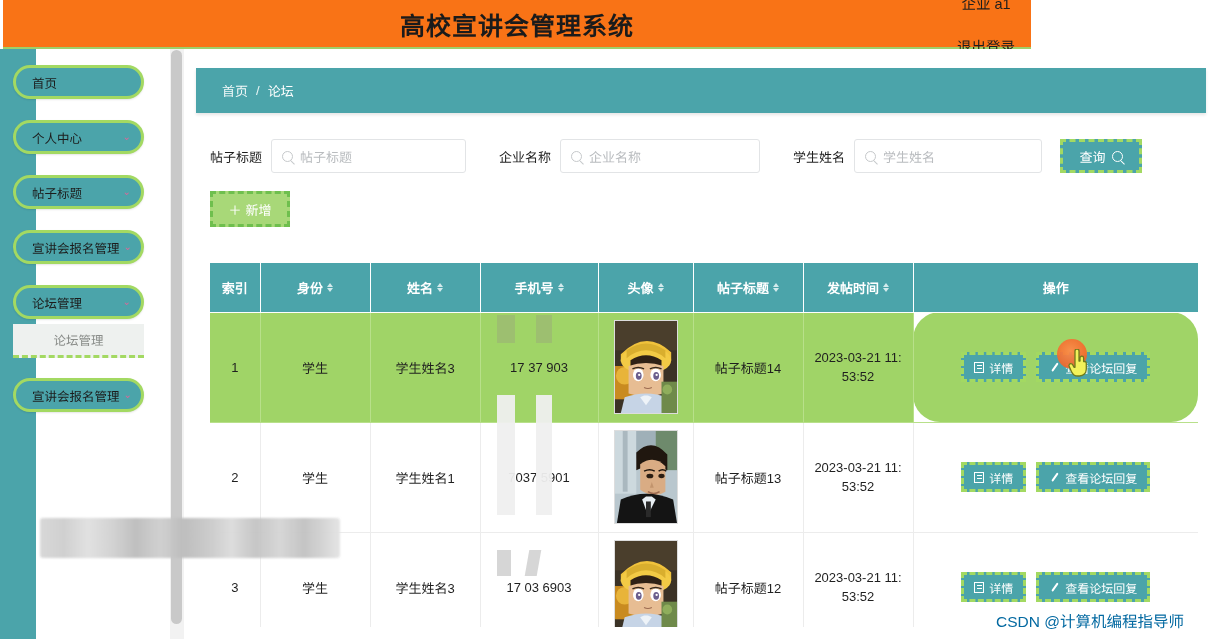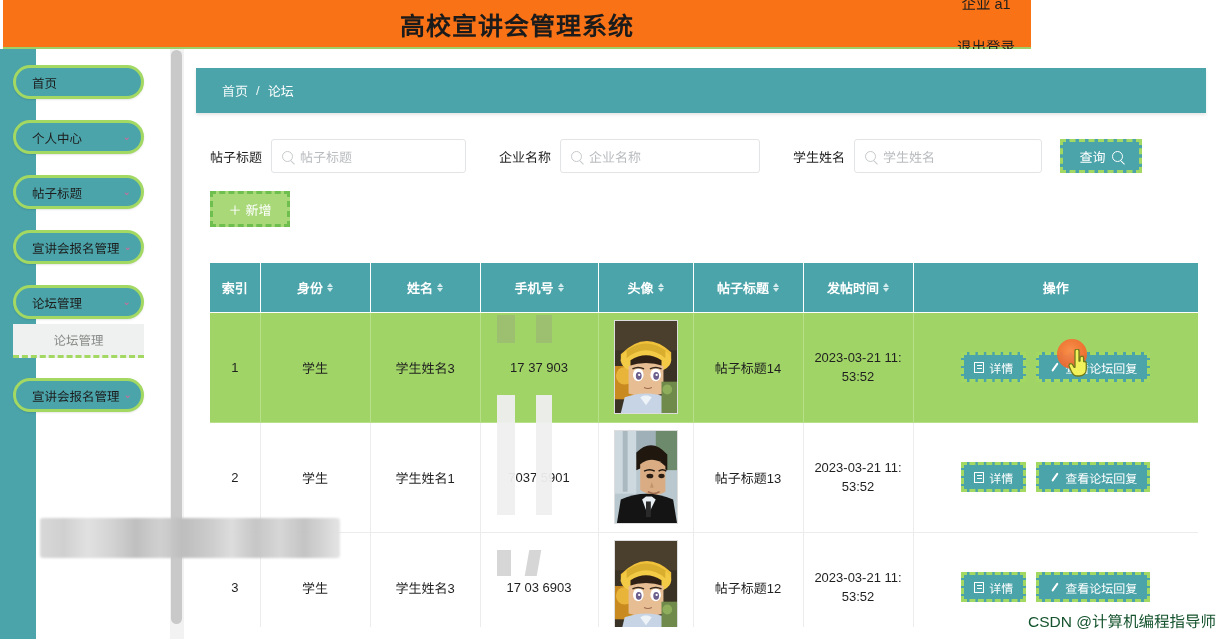--- a/index.html
+++ b/index.html
@@ -258,21 +258,21 @@
   table.grid td {
     border-right: 1px solid #ececec;
     border-bottom: 1px solid #ececec;
     font-size: 13px;
     color: #1f1f1f;
     text-align: center;
     vertical-align: middle;
     height: 110px;
     padding: 4px 6px;
   }
-  table.grid td:last-child { border-right: none; }
+  table.grid td:last-child { border-right: none; border-radius: 27px; }
   tr.row-hl td {
     background: #a0d467;
     border-right-color: #b8e08a;
     border-bottom-color: #b8e08a;
   }
   .avatar {
     width: 64px; height: 94px;
     margin: 0 auto;
     border: 1px solid #ddd;
     background: #2a2a2a;
@@ -357,23 +357,23 @@
     width: 30px; height: 30px;
     border-radius: 50%;
     background: radial-gradient(circle at 45% 40%, #ff8a48 0%, #f4692c 62%, #e2571f 100%);
     opacity: .92;
   }
   .cursor-hand { position: absolute; left: 11px; top: 10px; }
 
   
   .watermark {
     position: absolute;
-    right: 0; bottom: 8px;
+    right: 32px; bottom: 8px;
     font-size: 15.5px;
-    color: #14532d;
+    color: #0369a1;
     z-index: 70;
     white-space: nowrap;
     pointer-events: none;
   }
 </style>
 </head>
 <body>
 
 <div id="app">
 

